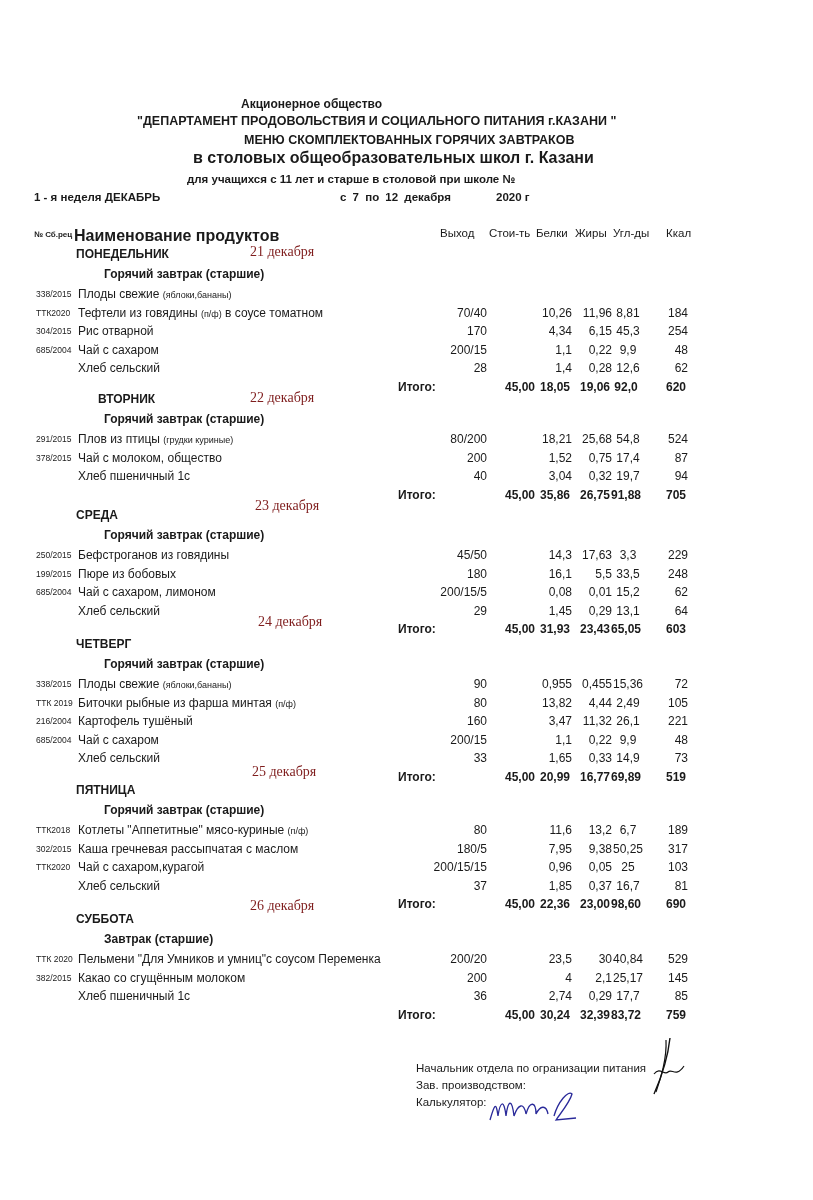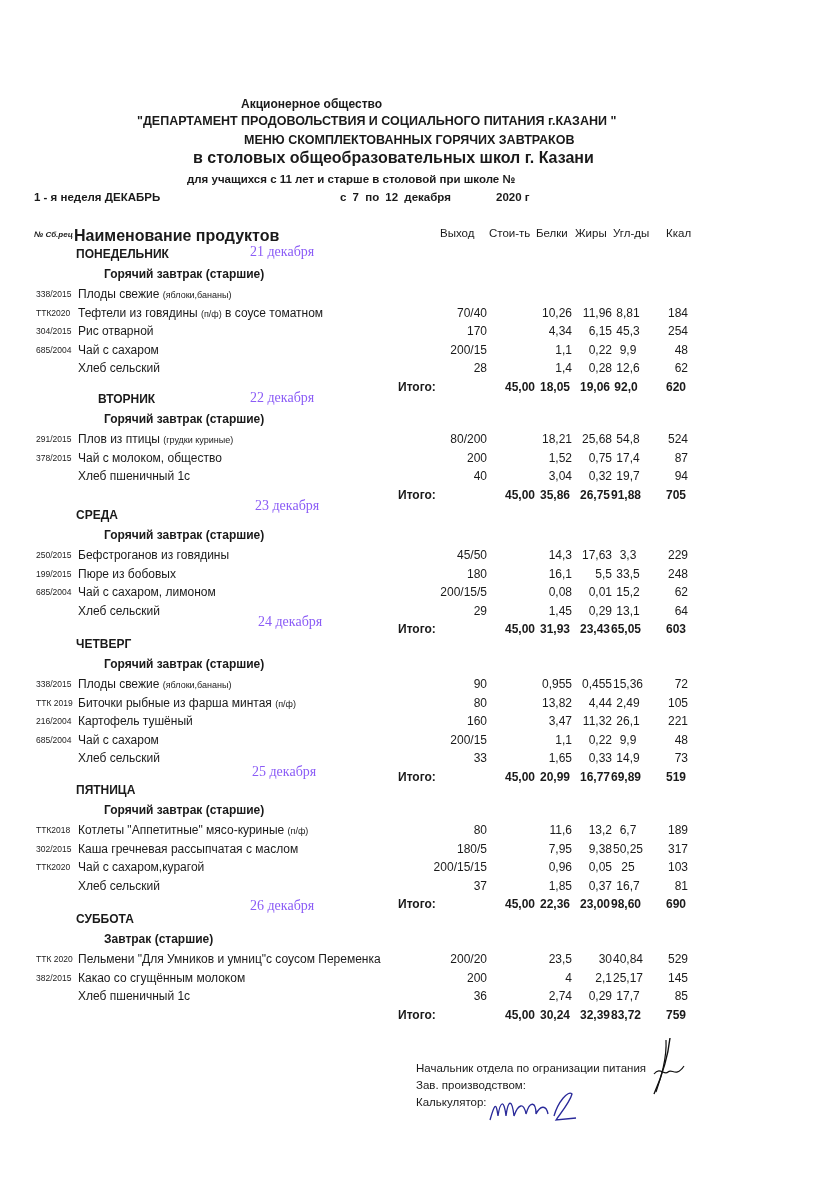--- a/index.html
+++ b/index.html
@@ -10,26 +10,26 @@
   }
   .abs { position: absolute; white-space: nowrap; }
   .h1 { font-size: 12px; font-weight: bold; }
   .h2 { font-size: 12.5px; font-weight: bold; }
   .h3 { font-size: 12.5px; font-weight: bold; }
   .h4 { font-size: 16px; font-weight: bold; }
   .h5 { font-size: 11.5px; font-weight: bold; }
   .meta { font-size: 11.5px; font-weight: bold; }
 
   .colhdr { font-size: 11.5px; }
-  .colhdr .code-h { font-size: 8px; font-weight: bold; font-style: italic; }
+  .colhdr .code-h { font-size: 8px; font-weight: bold; }
   .colhdr .name-h { font-size: 16px; font-weight: bold; }
 
   .day { font-size: 12px; font-weight: bold; }
   .meal { font-size: 12px; font-weight: bold; padding-left: 28px; }
-  .date { font-family: "Liberation Serif", "DejaVu Serif", serif; font-size: 14px; color: #8b5cf6; }
+  .date { font-family: "Liberation Serif", "DejaVu Serif", serif; font-size: 14px; color: #7f1d1d; }
 
   .row { position: absolute; left: 2px; width: 813px; height: 18px; font-size: 12px; }
   .row .code { position: absolute; left: 34px; top: 2px; font-size: 8.5px; color: #222; white-space: nowrap; }
   .row .name { position: absolute; left: 76px; top: 0; white-space: nowrap; }
   .row .name .sm { font-size: 9px; }
   .num { position: absolute; top: 0; text-align: right; white-space: nowrap; }
   .c-out { left: 410px; width: 75px; }
   .c-cost { left: 490px; width: 45px; }
   .c-prot { left: 530px; width: 40px; }
   .c-fat { left: 570px; width: 40px; }

